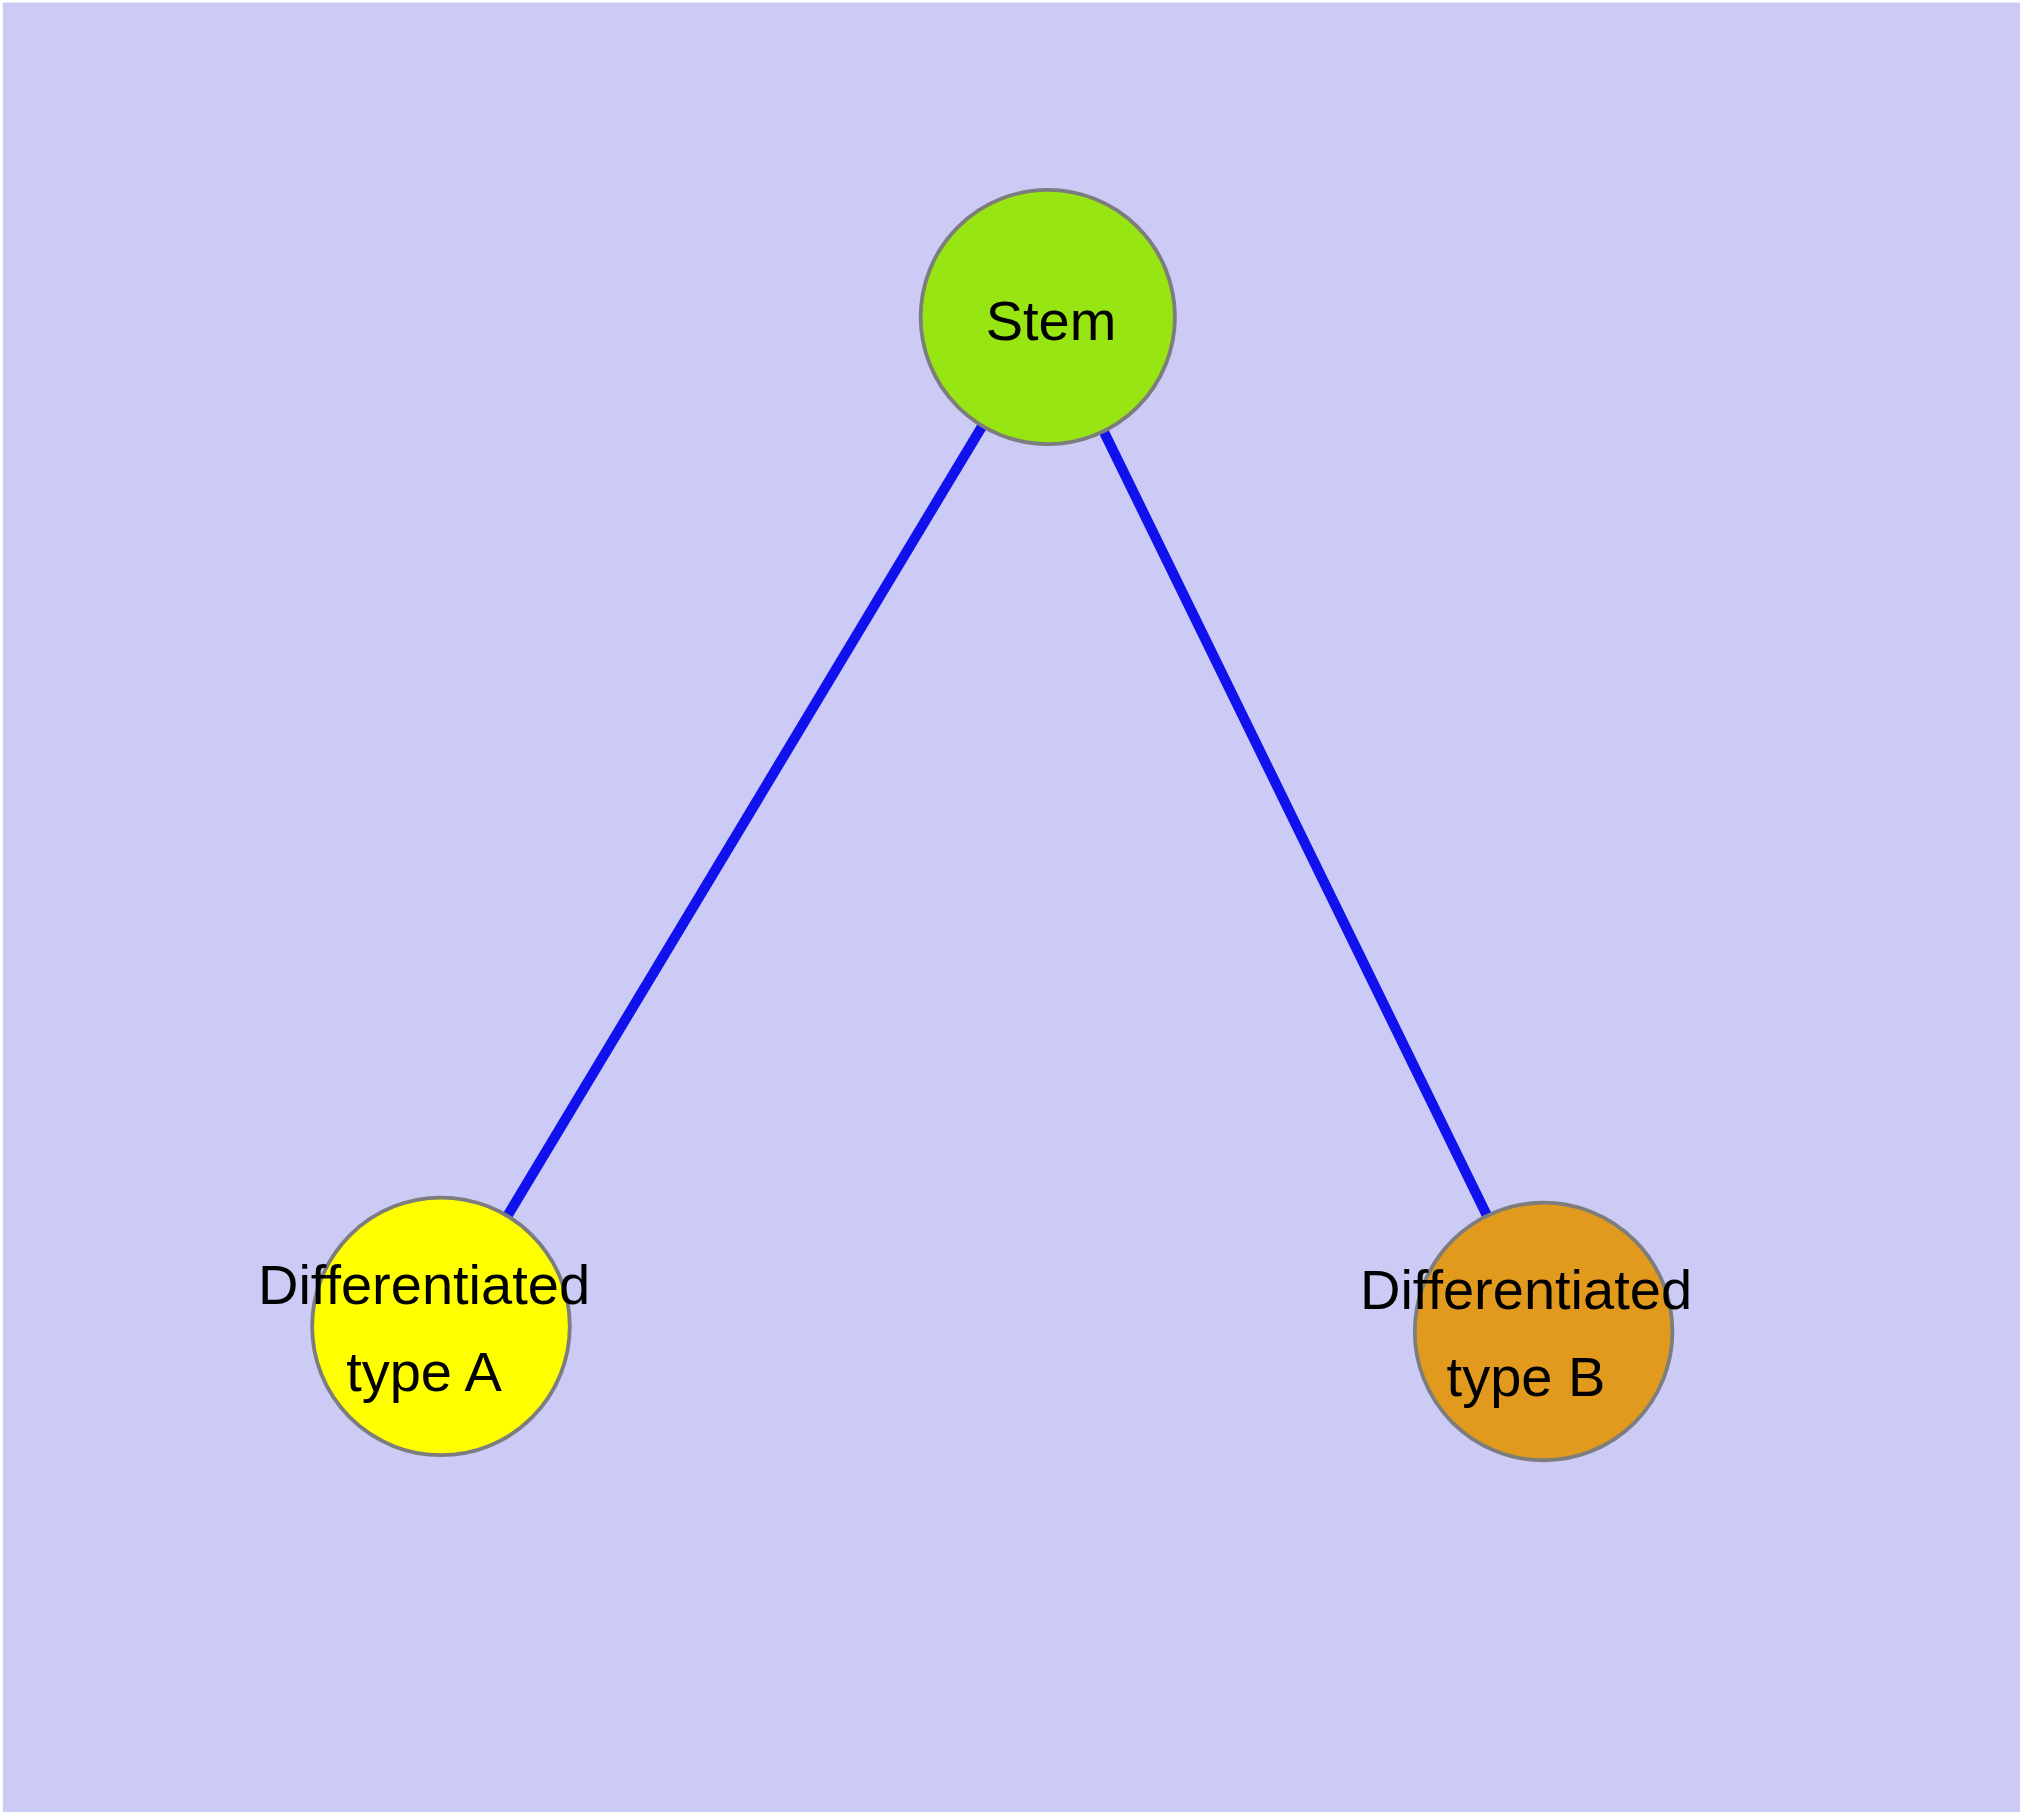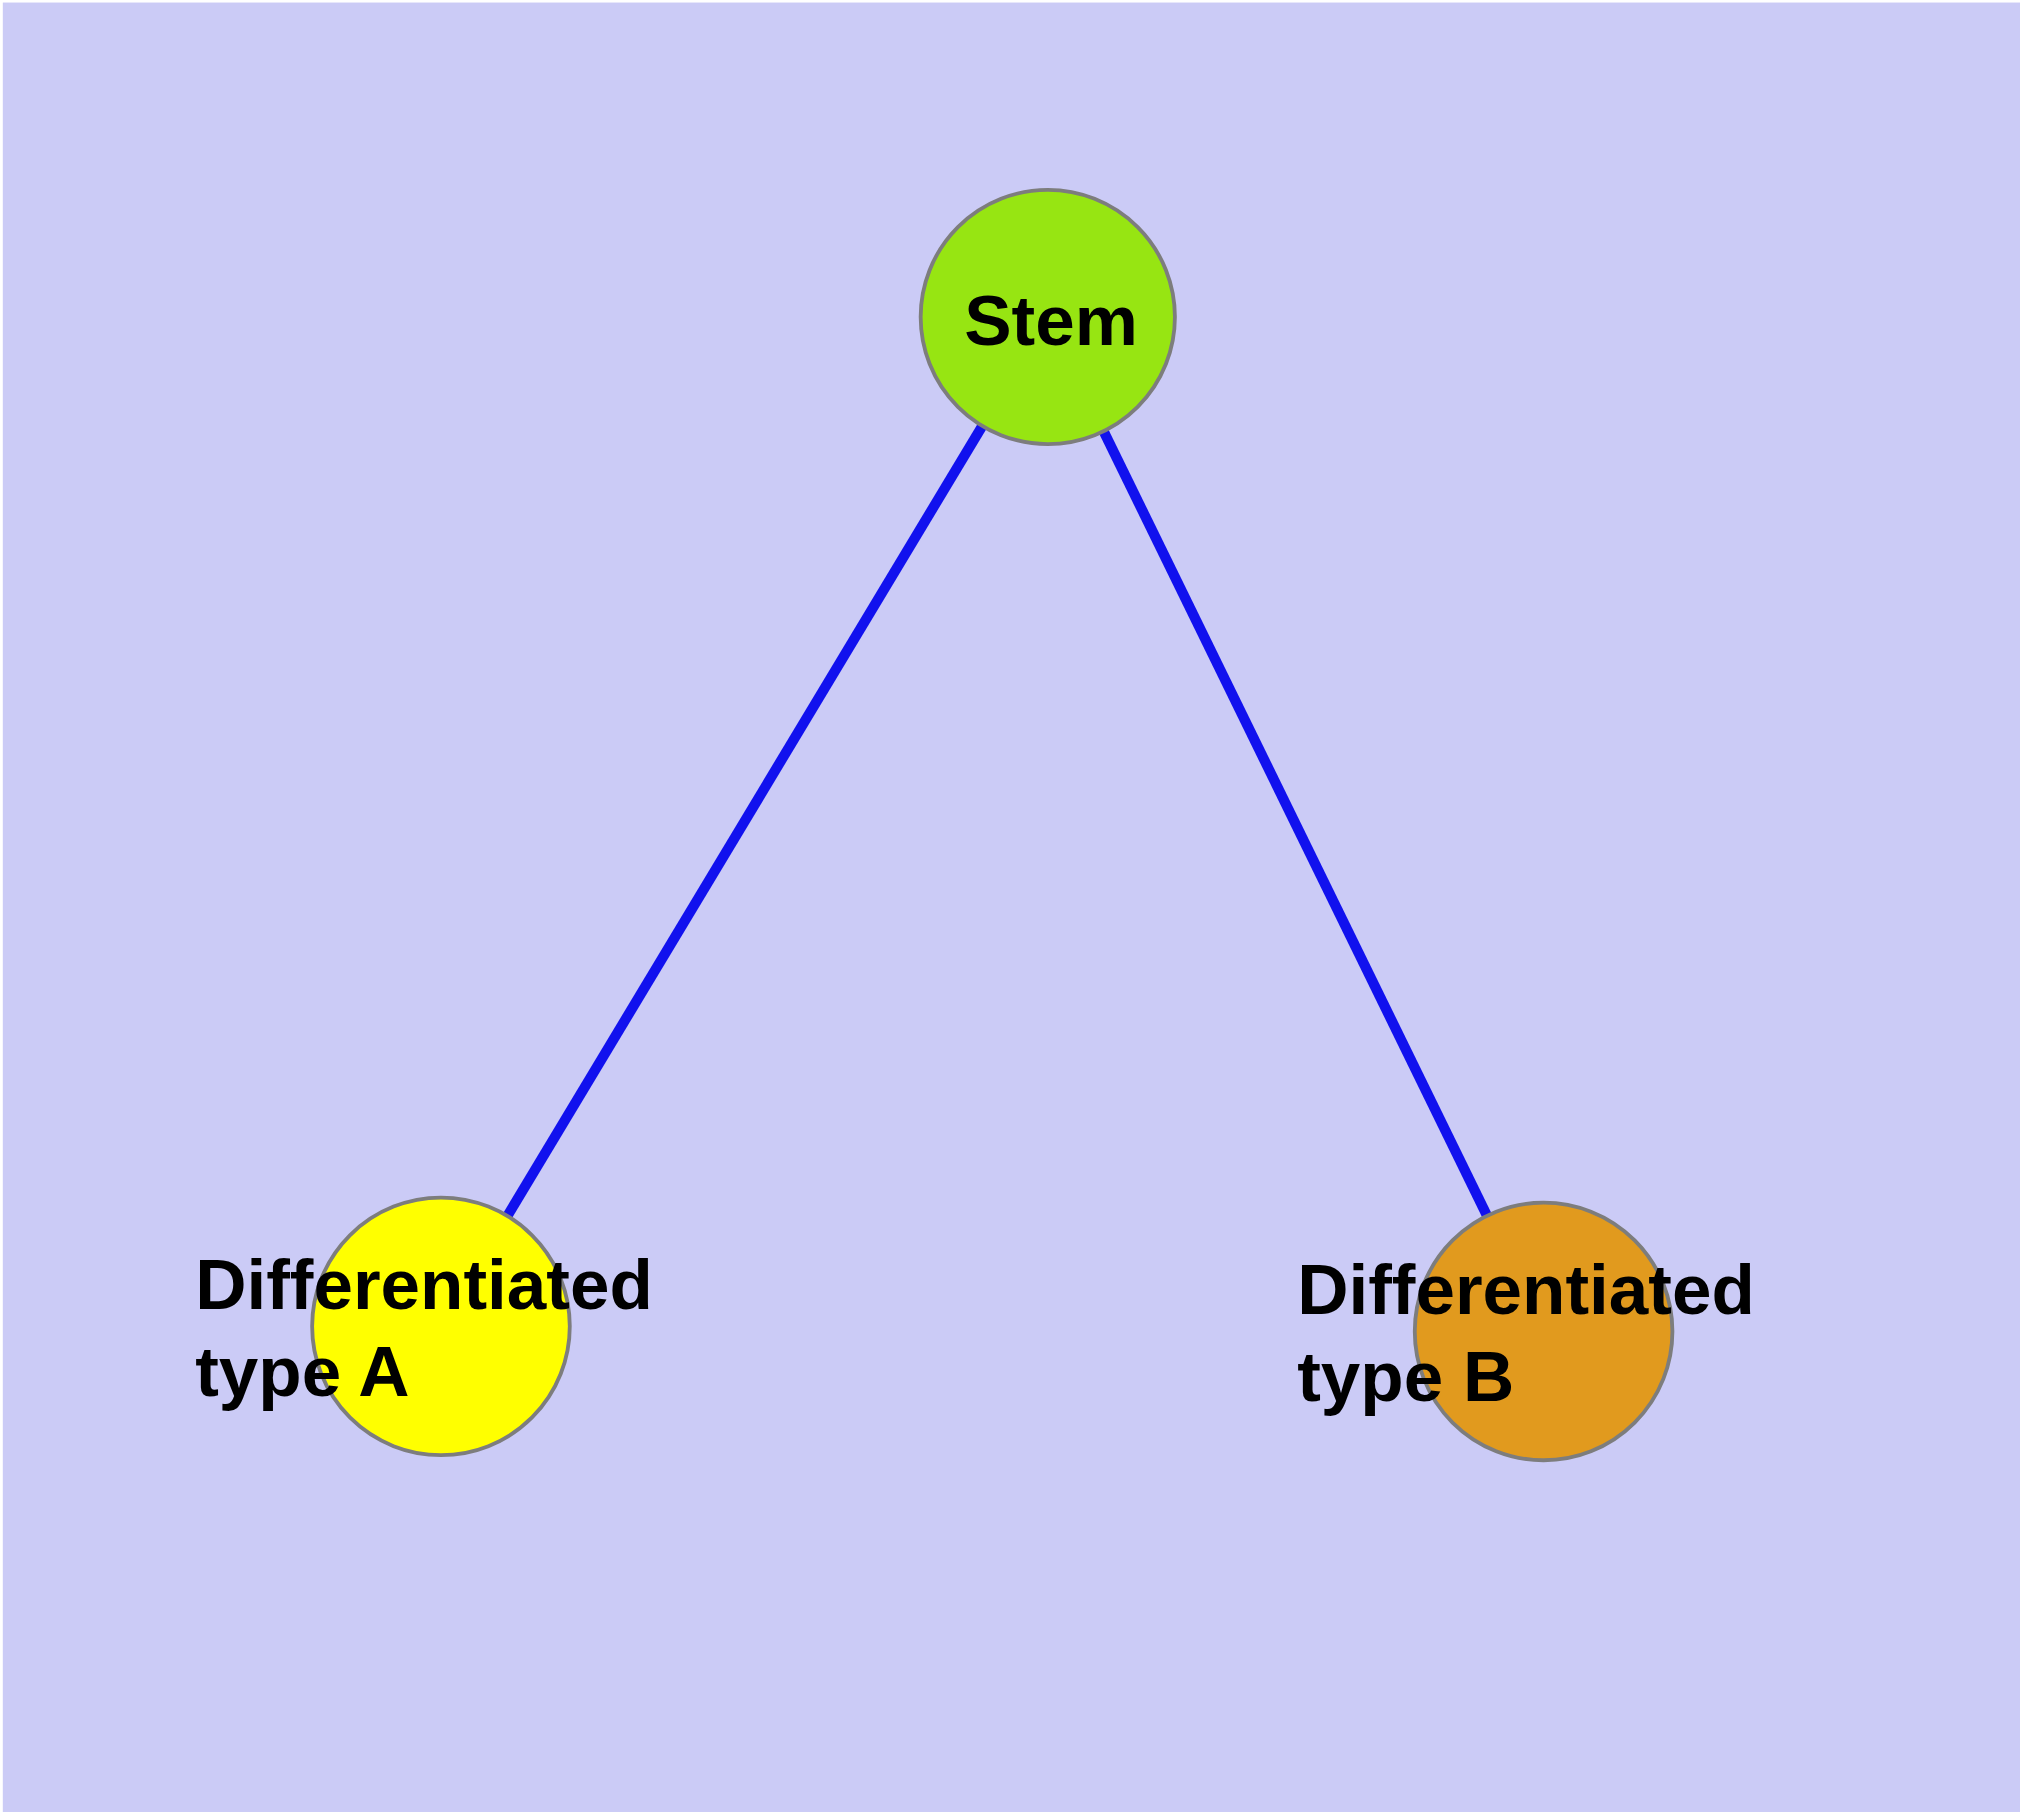--- a/index.html
+++ b/index.html
@@ -28,24 +28,25 @@
     position: absolute;
     left: 0;
     top: 0;
     width: 100%;
     height: 100%;
     pointer-events: none;
   }
   .node-label {
     position: absolute;
     transform: translate(-50%, -50%);
-    font-weight: 700;
-    font-size: 71px;
+    font-weight: 400;
+    font-size: 56px;
     line-height: 87px;
     letter-spacing: 0px;
+    text-align: center;
     white-space: pre-line;
   }
 </style>
 </head>
 <body>
 
 <div class="stage">
   <svg viewBox="0 0 2384 2138" xmlns="http://www.w3.org/2000/svg">
     <rect id="bg-rect" x="3" y="3" width="2381" height="2135" fill="#cbcbf6"></rect>
     <g id="edge-layer">

